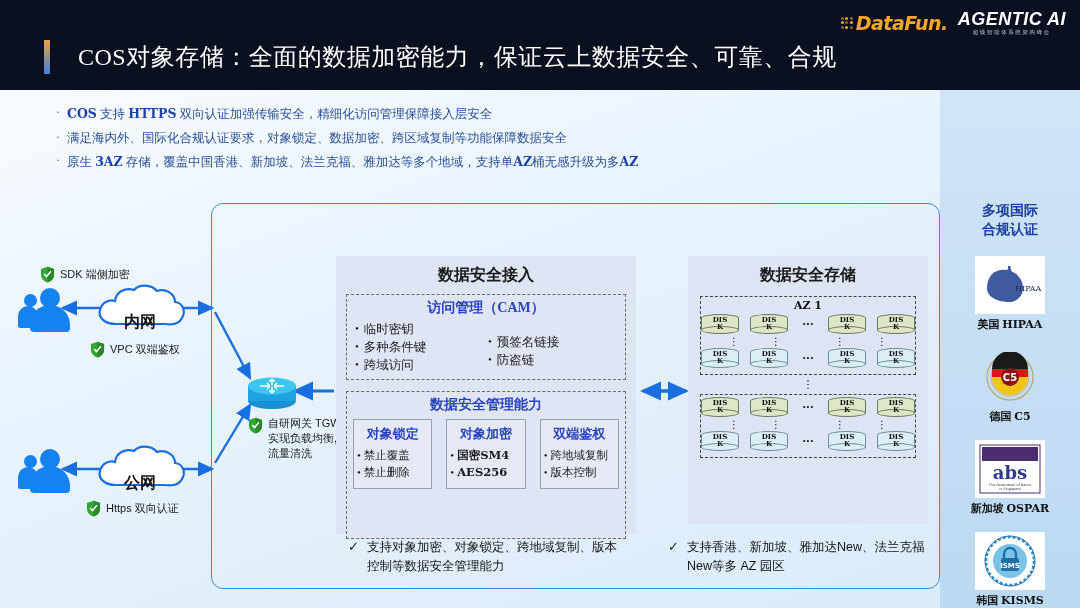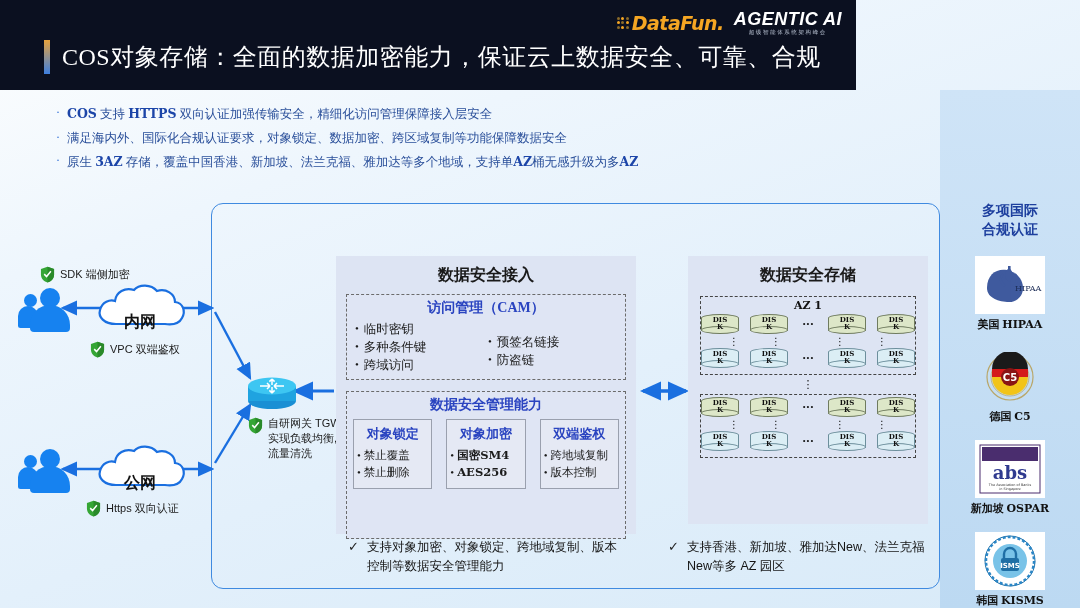--- a/index.html
+++ b/index.html
@@ -11,36 +11,36 @@
     position: relative;
   }
   #slide {
     position:absolute; left:0; top:0; width:1080px; height:608px;
     background: linear-gradient(160deg,#fdfefe 0%, #eef6fd 28%, #e3f0fb 60%, #d8eaf8 100%);
     overflow:hidden;
   }
 
   
   .header {
-    position:absolute; left:0; top:0; width:856px; height:90px;
+    position:absolute; left:0; top:0; width:1080px; height:90px;
     background:#0b1020;
   }
   .logos { position:absolute; right:14px; top:10px; display:flex; align-items:center; gap:10px; }
   .logo-datafun { display:flex; align-items:center; gap:3px; }
   .df-dots { display:grid; grid-template-columns:repeat(3,3px); grid-gap:1.5px; }
   .df-dots i { width:3px; height:3px; background:#f5a623; border-radius:50%; display:block; }
   .df-dots i.dim { background:#8a6a2a; }
   .df-text { font-family:"DejaVu Sans", sans-serif; font-style:italic; font-weight:bold;
              font-size:19px; color:#f5a623; letter-spacing:-0.5px; }
   .logo-agentic { text-align:center; line-height:1; }
   .agentic-main { font-family:"Liberation Sans", sans-serif; font-weight:bold; font-style:italic;
                   font-size:18px; color:#ffffff; letter-spacing:0.5px; }
   .agentic-sub { font-size:5.5px; color:#b9c2d2; letter-spacing:1.6px; margin-top:2px; }
 
-  .title-row { position:absolute; left:44px; top:40px; display:flex; align-items:center; gap:12px; }
+  .title-row { position:absolute; left:44px; top:40px; display:flex; align-items:center; gap:28px; }
   .title-bar { width:6px; height:34px;
                background:linear-gradient(180deg,#e8a33d 0%, #3d7fe0 100%); }
   .title-text { font-family:"Liberation Serif","DejaVu Serif",serif;
                 font-size:24px; color:#ffffff; white-space:nowrap; letter-spacing:0.5px; }
 
   
   .bullets { position:absolute; left:56px; top:106px; width:800px; }
   .bullet { display:flex; align-items:flex-start; gap:7px; margin-bottom:8px;
             font-family:"Liberation Serif","DejaVu Serif",serif;
             font-size:12.5px; color:#2a4f9a; line-height:1.25; }

